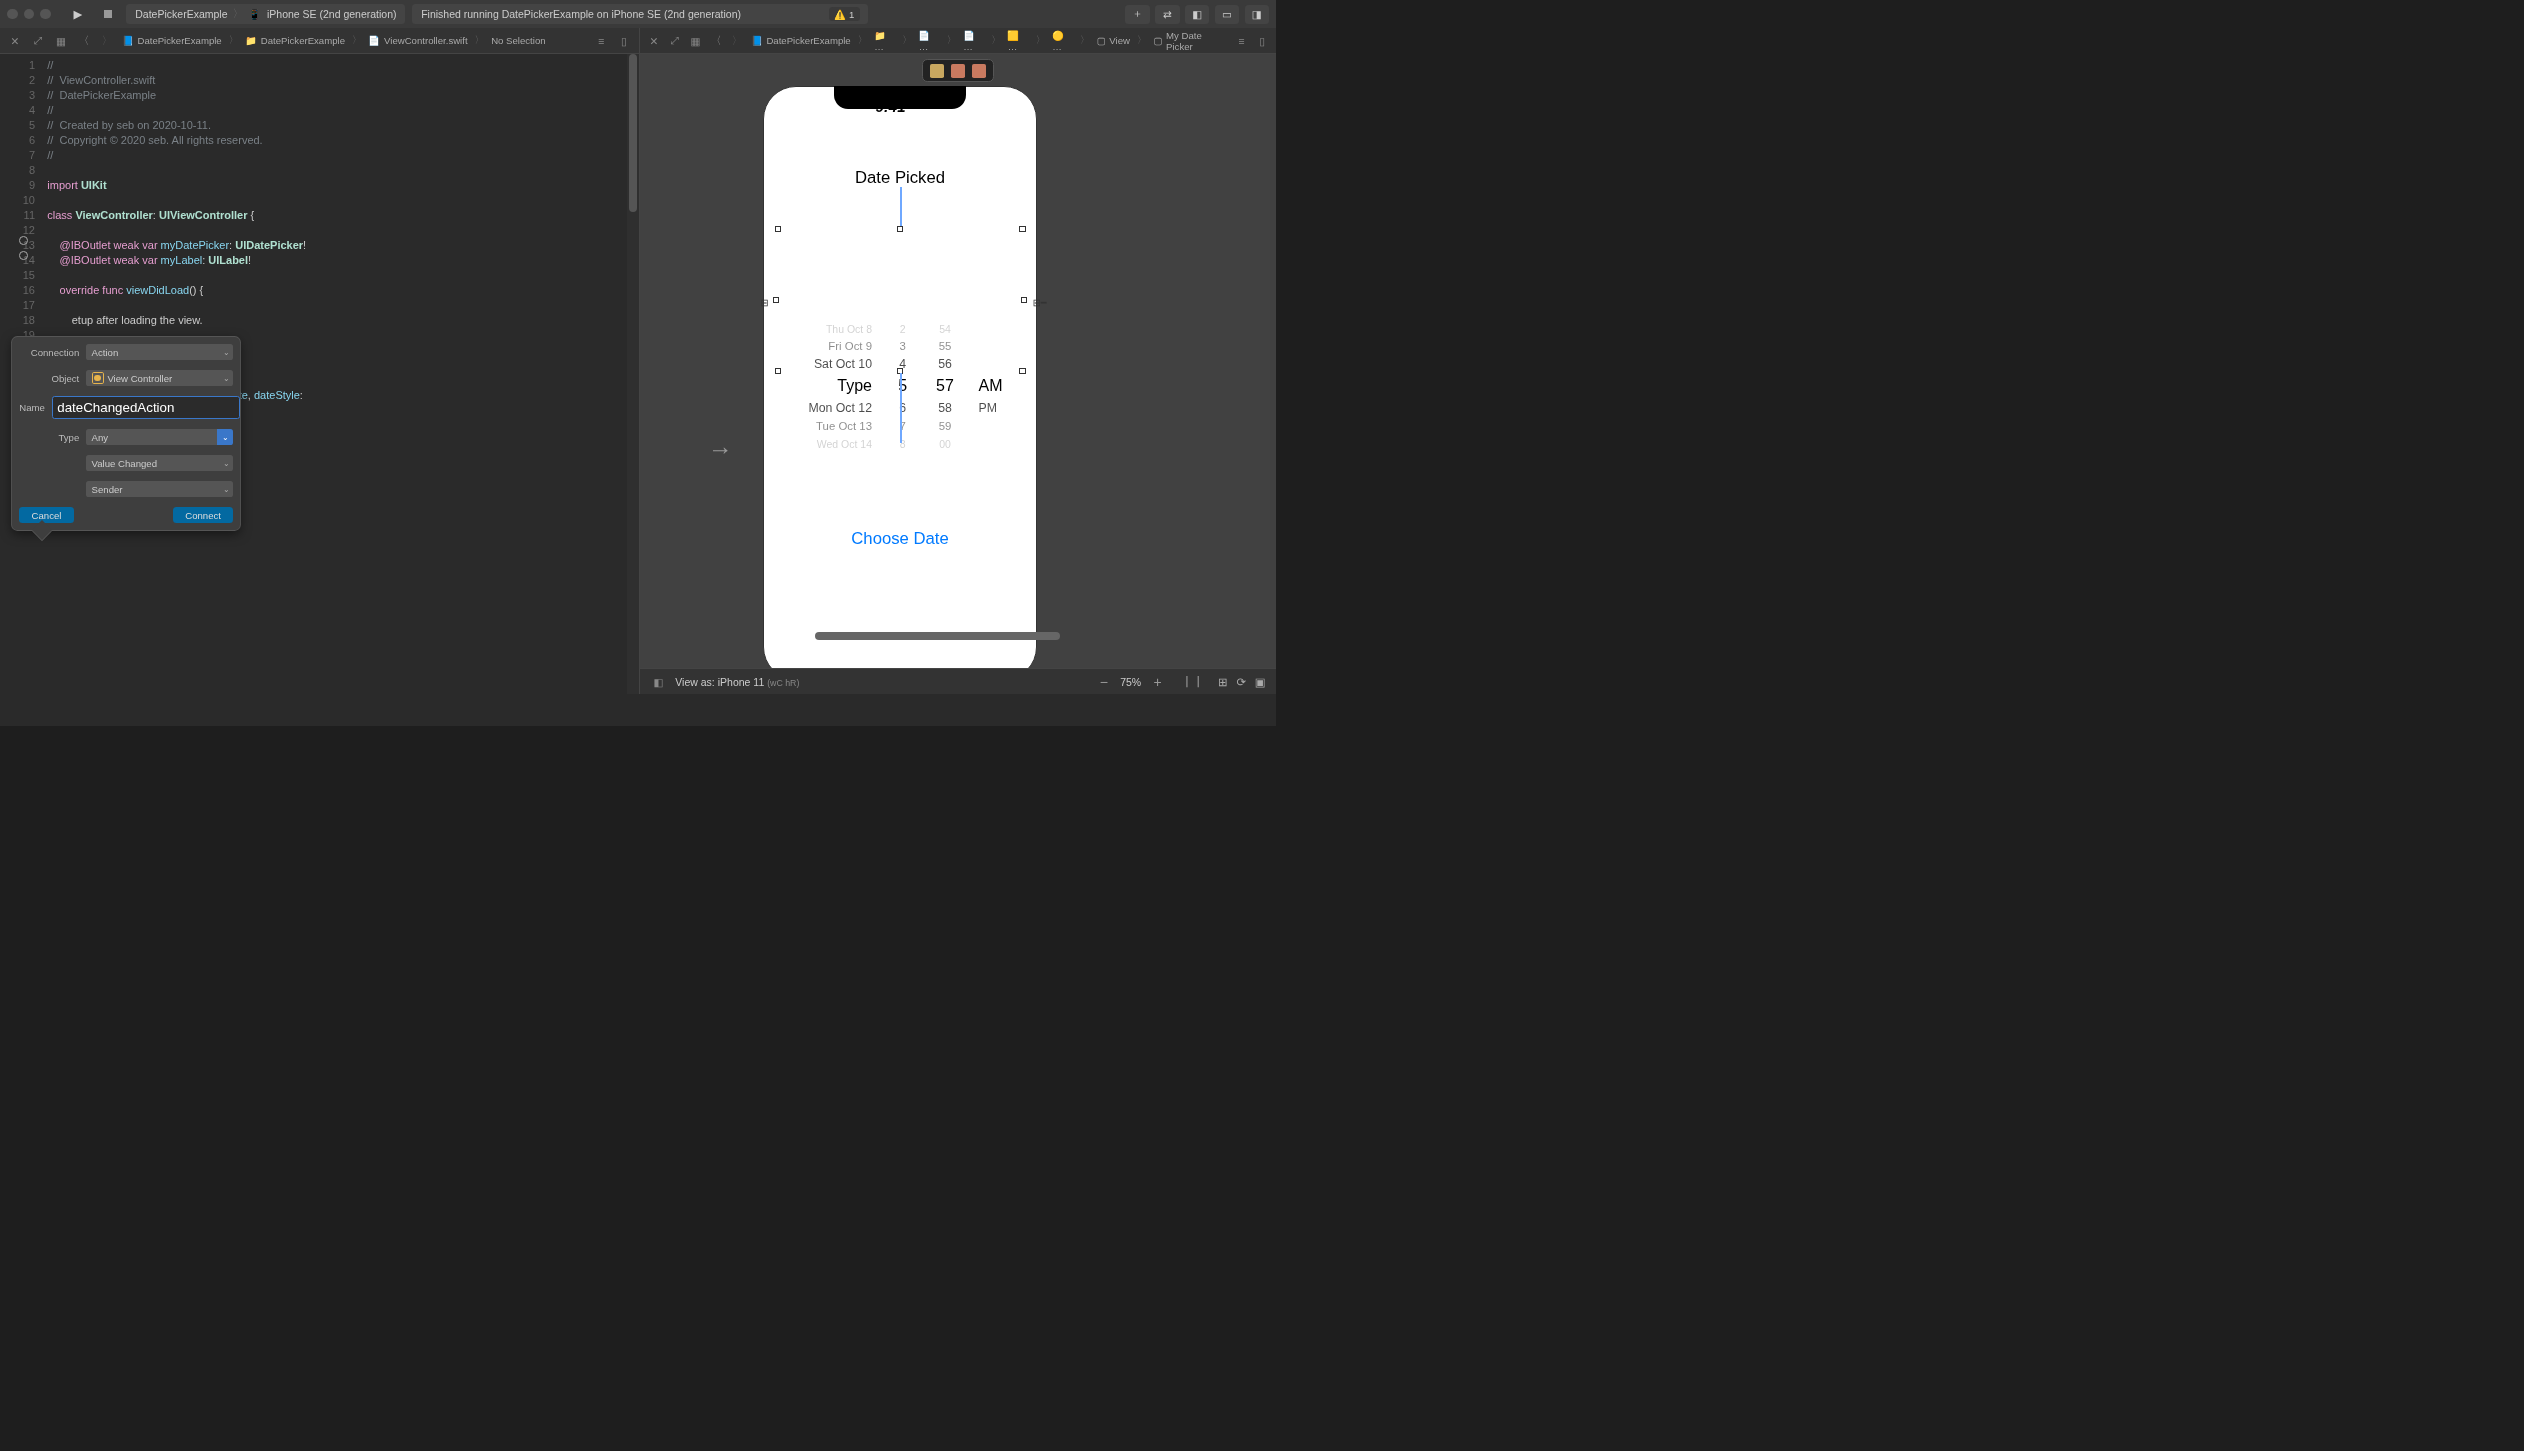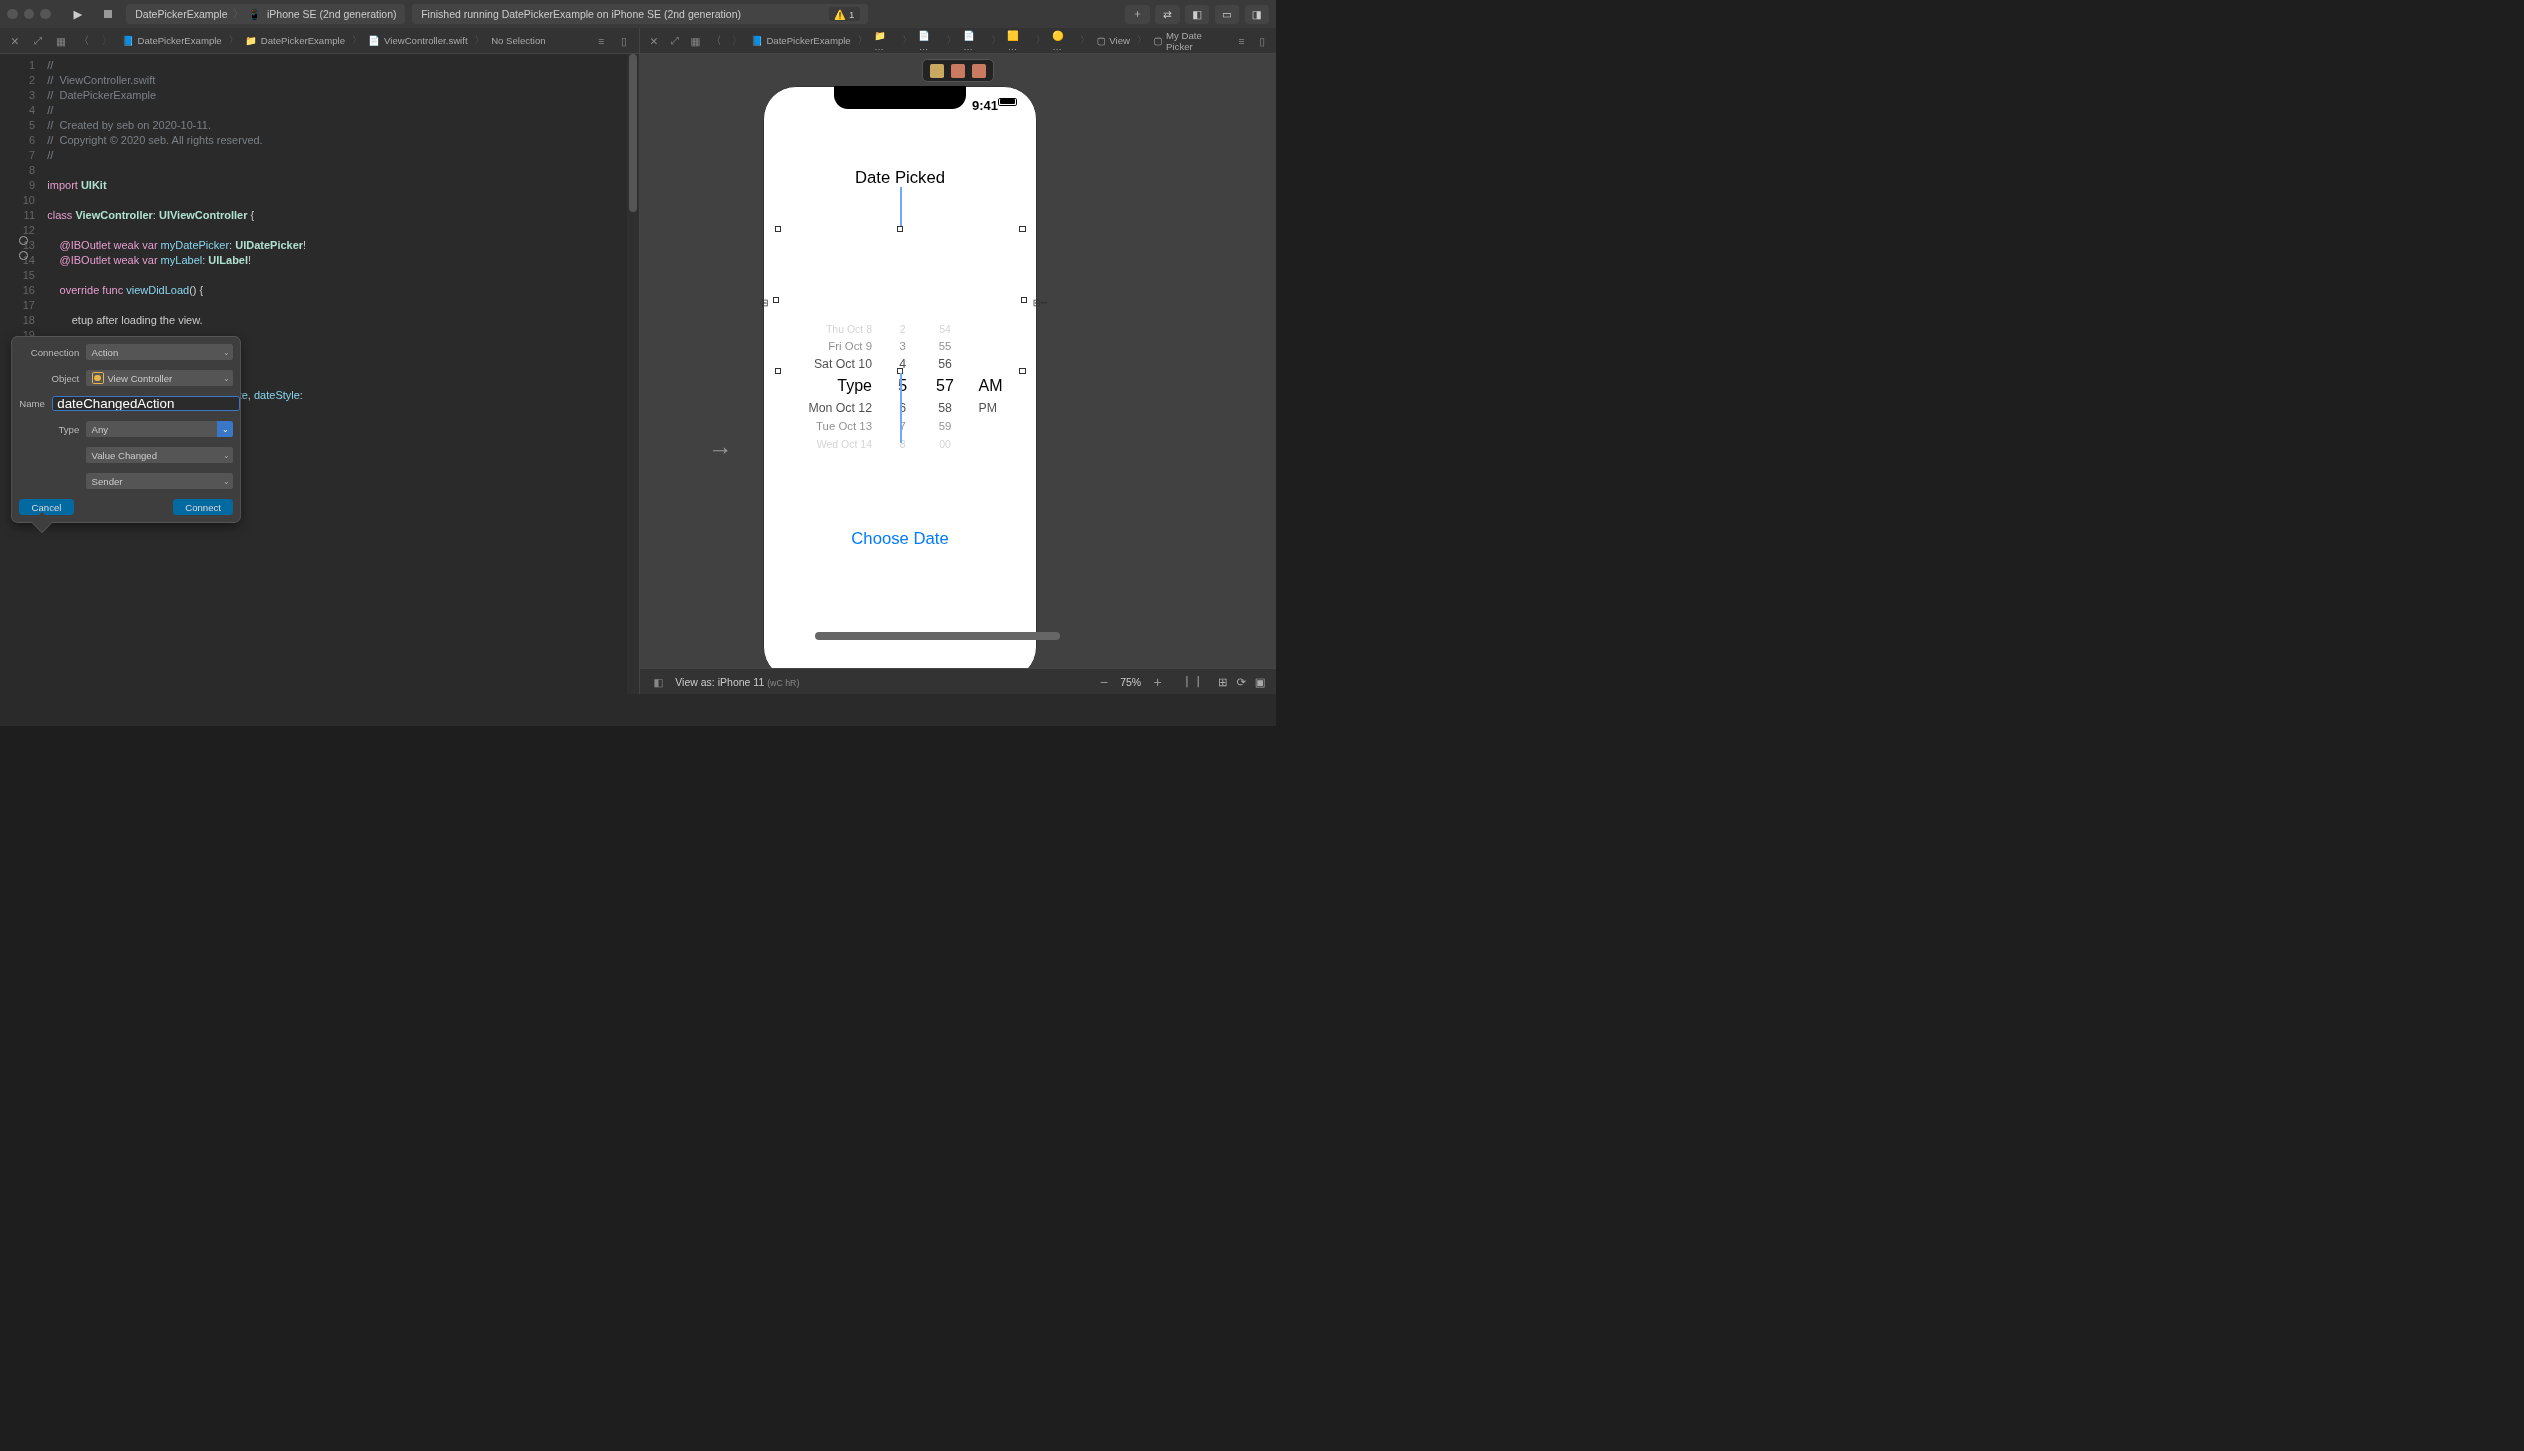--- a/index.html
+++ b/index.html
@@ -45,42 +45,42 @@
 
 .vscroll{position:absolute;right:0;top:26px;bottom:0;width:12.3px;background:#2f2f2f;}
 .vthumb{position:absolute;top:0;left:1.8px;right:1.8px;height:158px;background:#555;border-radius:4.4px;}
 
 
 .popover{position:absolute;left:12.3px;top:309px;width:228px;background:#3e3e3e;border-radius:5.3px;box-shadow:0 0 0 0.9px #555,0 3.5px 10.5px rgba(0,0,0,0.5);padding:7px;font-size:9.6px;color:#ccc;}
 .po-row{display:flex;align-items:center;margin-bottom:10px;gap:7px;}
 .po-label{width:60px;text-align:right;color:#bbb;}
 .po-select{flex:1;background:#555;border-radius:2.6px;padding:1.8px 5.3px;display:flex;align-items:center;position:relative;height:16px;}
 .po-caret{position:absolute;right:3.5px;font-size:8px;color:#aaa;}
-.po-input{flex:1;background:#2b2b2b;border:1.8px solid #3a77c9;border-radius:2.6px;padding:1.8px 4.4px;color:#fff;height:15px;}
+.po-input{flex:1;background:#2b2b2b;border:1.8px solid #3a77c9;border-radius:2.6px;padding:1.8px 4.4px;color:#fff;height:23px;}
 .po-type{flex:1;display:flex;}
 .po-type .po-select{border-radius:2.6px 0 0 2.6px;}
 .po-type-btn{width:16px;background:#3a77c9;border-radius:0 2.6px 2.6px 0;display:flex;align-items:center;justify-content:center;color:#fff;font-size:8px;}
 .po-buttons{display:flex;justify-content:space-between;margin-top:5.3px;}
 .po-btn{background:#0369a1;border-radius:3.5px;padding:2.6px 12.3px;font-size:9.6px;color:#ddd;}
 .po-arrow{position:absolute;left:23px;bottom:-7px;width:14px;height:14px;background:#3e3e3e;transform:rotate(45deg);box-shadow:0.9px 0.9px 0 #555;}
 .obj-icon{width:12.3px;height:12.3px;border-radius:1.8px;border:0.9px solid #e6b34c;margin-right:3.5px;display:inline-block;position:relative;}
 .obj-icon::after{content:"";position:absolute;inset:1.8px;border-radius:50%;background:#e6b34c;}
 
 
 .preview{flex:1;background:#414141;position:relative;overflow:hidden;}
 .canvas-tools{position:absolute;top:5.3px;left:50%;transform:translateX(-50%);}
 .ct-inner{background:#232323;border-radius:5.3px;padding:3.5px 7px;display:flex;gap:7px;border:0.9px solid #555;}
 .ct-icon{width:14px;height:14px;background:#c9a860;border-radius:1.8px;}
 .ct-icon.orange{background:#c97a60;}
 
 .drag-arrow{position:absolute;left:68px;top:379px;color:#999;font-size:24.5px;pointer-events:none;}
 
 .phone{position:absolute;left:123px;top:32px;width:274px;height:594px;background:#fff;border-radius:33px;border:1.3px solid #333;}
 .notch{position:absolute;top:-0.9px;left:50%;transform:translateX(-50%);width:132px;height:23px;background:#000;border-radius:0 0 14px 14px;}
-.statusrow{position:absolute;top:10.5px;left:0;right:0;padding:0 19px;display:flex;justify-content:flex-end;font-size:13px;font-weight:600;color:#000;}
+.statusrow{position:absolute;top:10.5px;left:0;right:0;padding:0 19px;display:flex;justify-content:center;font-size:15px;font-weight:600;color:#000;font-style:italic;}
 .battery{width:19px;height:8.8px;border:0.9px solid #000;border-radius:1.8px;position:relative;}
 .battery::after{content:"";position:absolute;inset:0.9px;background:#000;border-radius:0.9px;}
 .ph-label1{position:absolute;top:81px;left:0;right:0;text-align:center;font-size:16.7px;color:#000;}
 .ph-picker{position:absolute;top:233px;left:0;right:0;padding:0 24.5px;}
 .pk-row{display:flex;justify-content:center;gap:22px;font-size:13px;color:#000;padding:2.6px 0;}
 .pk-row span:nth-child(1){width:75px;text-align:right;}
 .pk-row span:nth-child(2){width:17.5px;text-align:center;}
 .pk-row span:nth-child(3){width:23px;text-align:center;}
 .pk-row span:nth-child(4){width:24.5px;text-align:left;}
 .pk-fade1{opacity:0.18;font-size:10.5px;}

